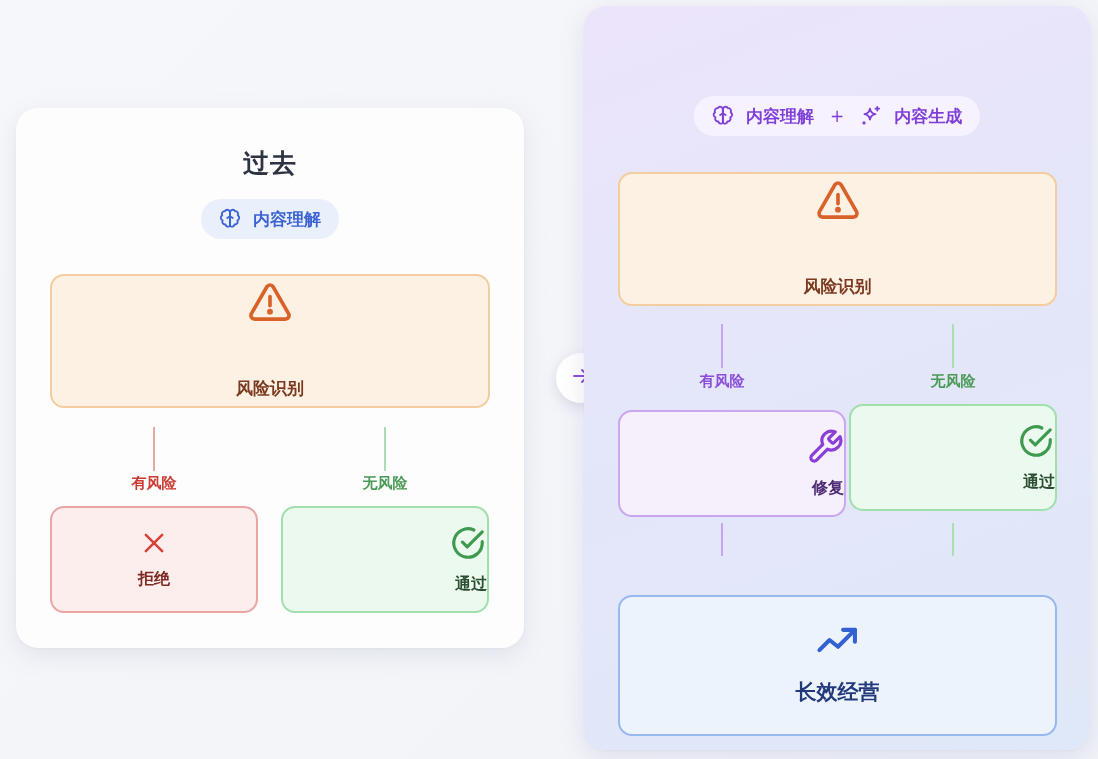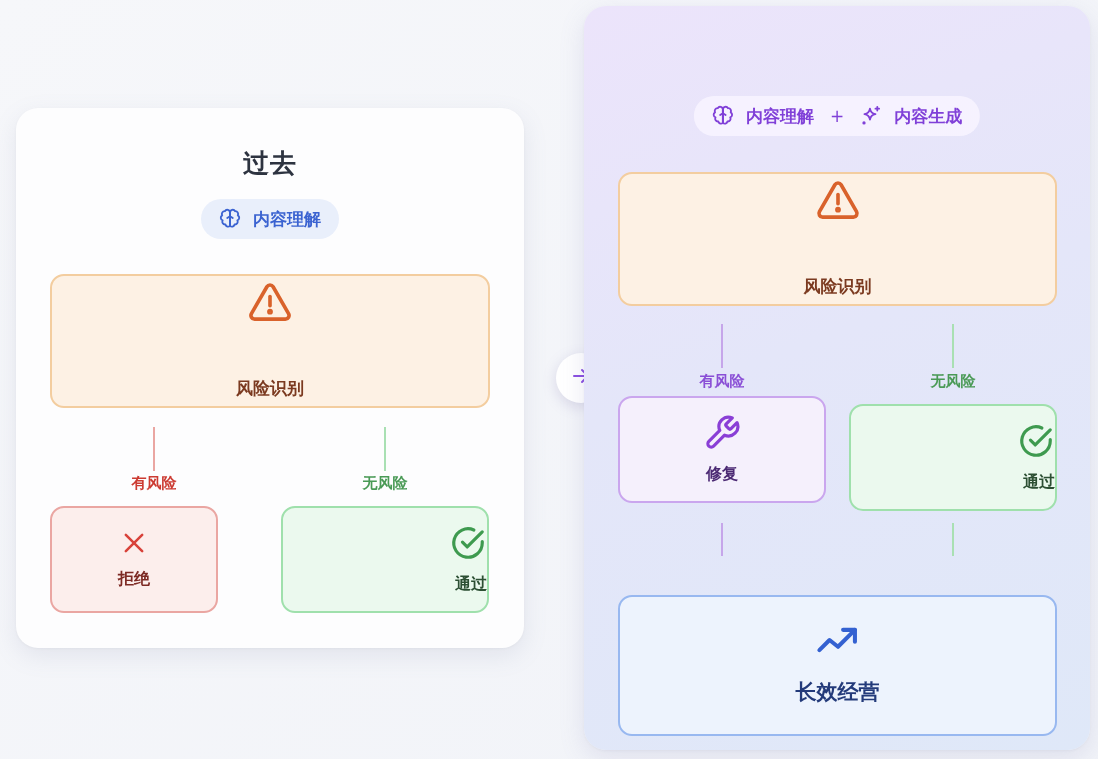--- a/index.html
+++ b/index.html
@@ -93,21 +93,21 @@
     </span>
     <span class="label">风险识别</span>
   </div>
 
   <div class="vline" style="left:137px; top:319px; height:44px; background:#eaa6a2;"></div>
   <div class="vline" style="left:368px; top:319px; height:44px; background:#a9e0b3;"></div>
 
   <div class="edge-label" style="left:88px; top:366px; color:#cc3b32;">有风险</div>
   <div class="edge-label" style="left:319px; top:366px; color:#4a9a56;">无风险</div>
 
-  <div class="node node-reject" style="left:34px; top:398px; width:168px; height:107px;">
+  <div class="node node-reject" style="left:34px; top:398px; width:208px; height:107px;">
     <span>
       <svg width="28" height="28" viewBox="0 0 24 24" fill="none" stroke="#d8423a" stroke-width="2.2" stroke-linecap="round">
         <path d="M5 5l14 14M19 5 5 19"></path>
       </svg>
     </span>
     <span class="label">拒绝</span>
   </div>
 
   <div class="node node-pass" style="left:265px; top:398px; width:208px; height:107px;">
     <span>
@@ -160,21 +160,21 @@
     </span>
     <span class="label">风险识别</span>
   </div>
 
   <div class="vline" style="left:137px; top:318px; height:44px; background:#c6a6ea;"></div>
   <div class="vline" style="left:368px; top:318px; height:44px; background:#a9e0b3;"></div>
 
   <div class="edge-label" style="left:88px; top:366px; color:#8a4fd6;">有风险</div>
   <div class="edge-label" style="left:319px; top:366px; color:#4a9a56;">无风险</div>
 
-  <div class="node node-fix" style="left:34px; top:390px; width:208px; height:107px;">
+  <div class="node node-fix" style="left:34px; top:404px; width:228px; height:107px;align-items:flex-end;">
     <span>
       <svg width="38" height="38" viewBox="0 0 24 24" fill="none" stroke="#8a3fd6" stroke-width="2" stroke-linecap="round" stroke-linejoin="round">
         <path d="M14.7 6.3a1 1 0 0 0 0 1.4l1.6 1.6a1 1 0 0 0 1.4 0l3.8-3.8a6 6 0 0 1-7.9 7.9l-6.9 6.9a2.1 2.1 0 0 1-3-3l6.9-6.9a6 6 0 0 1 7.9-7.9l-3.8 3.8Z"></path>
       </svg>
     </span>
     <span class="label">修复</span>
   </div>
 
   <div class="node node-pass" style="left:265px; top:398px; width:208px; height:107px;">
     <span>

